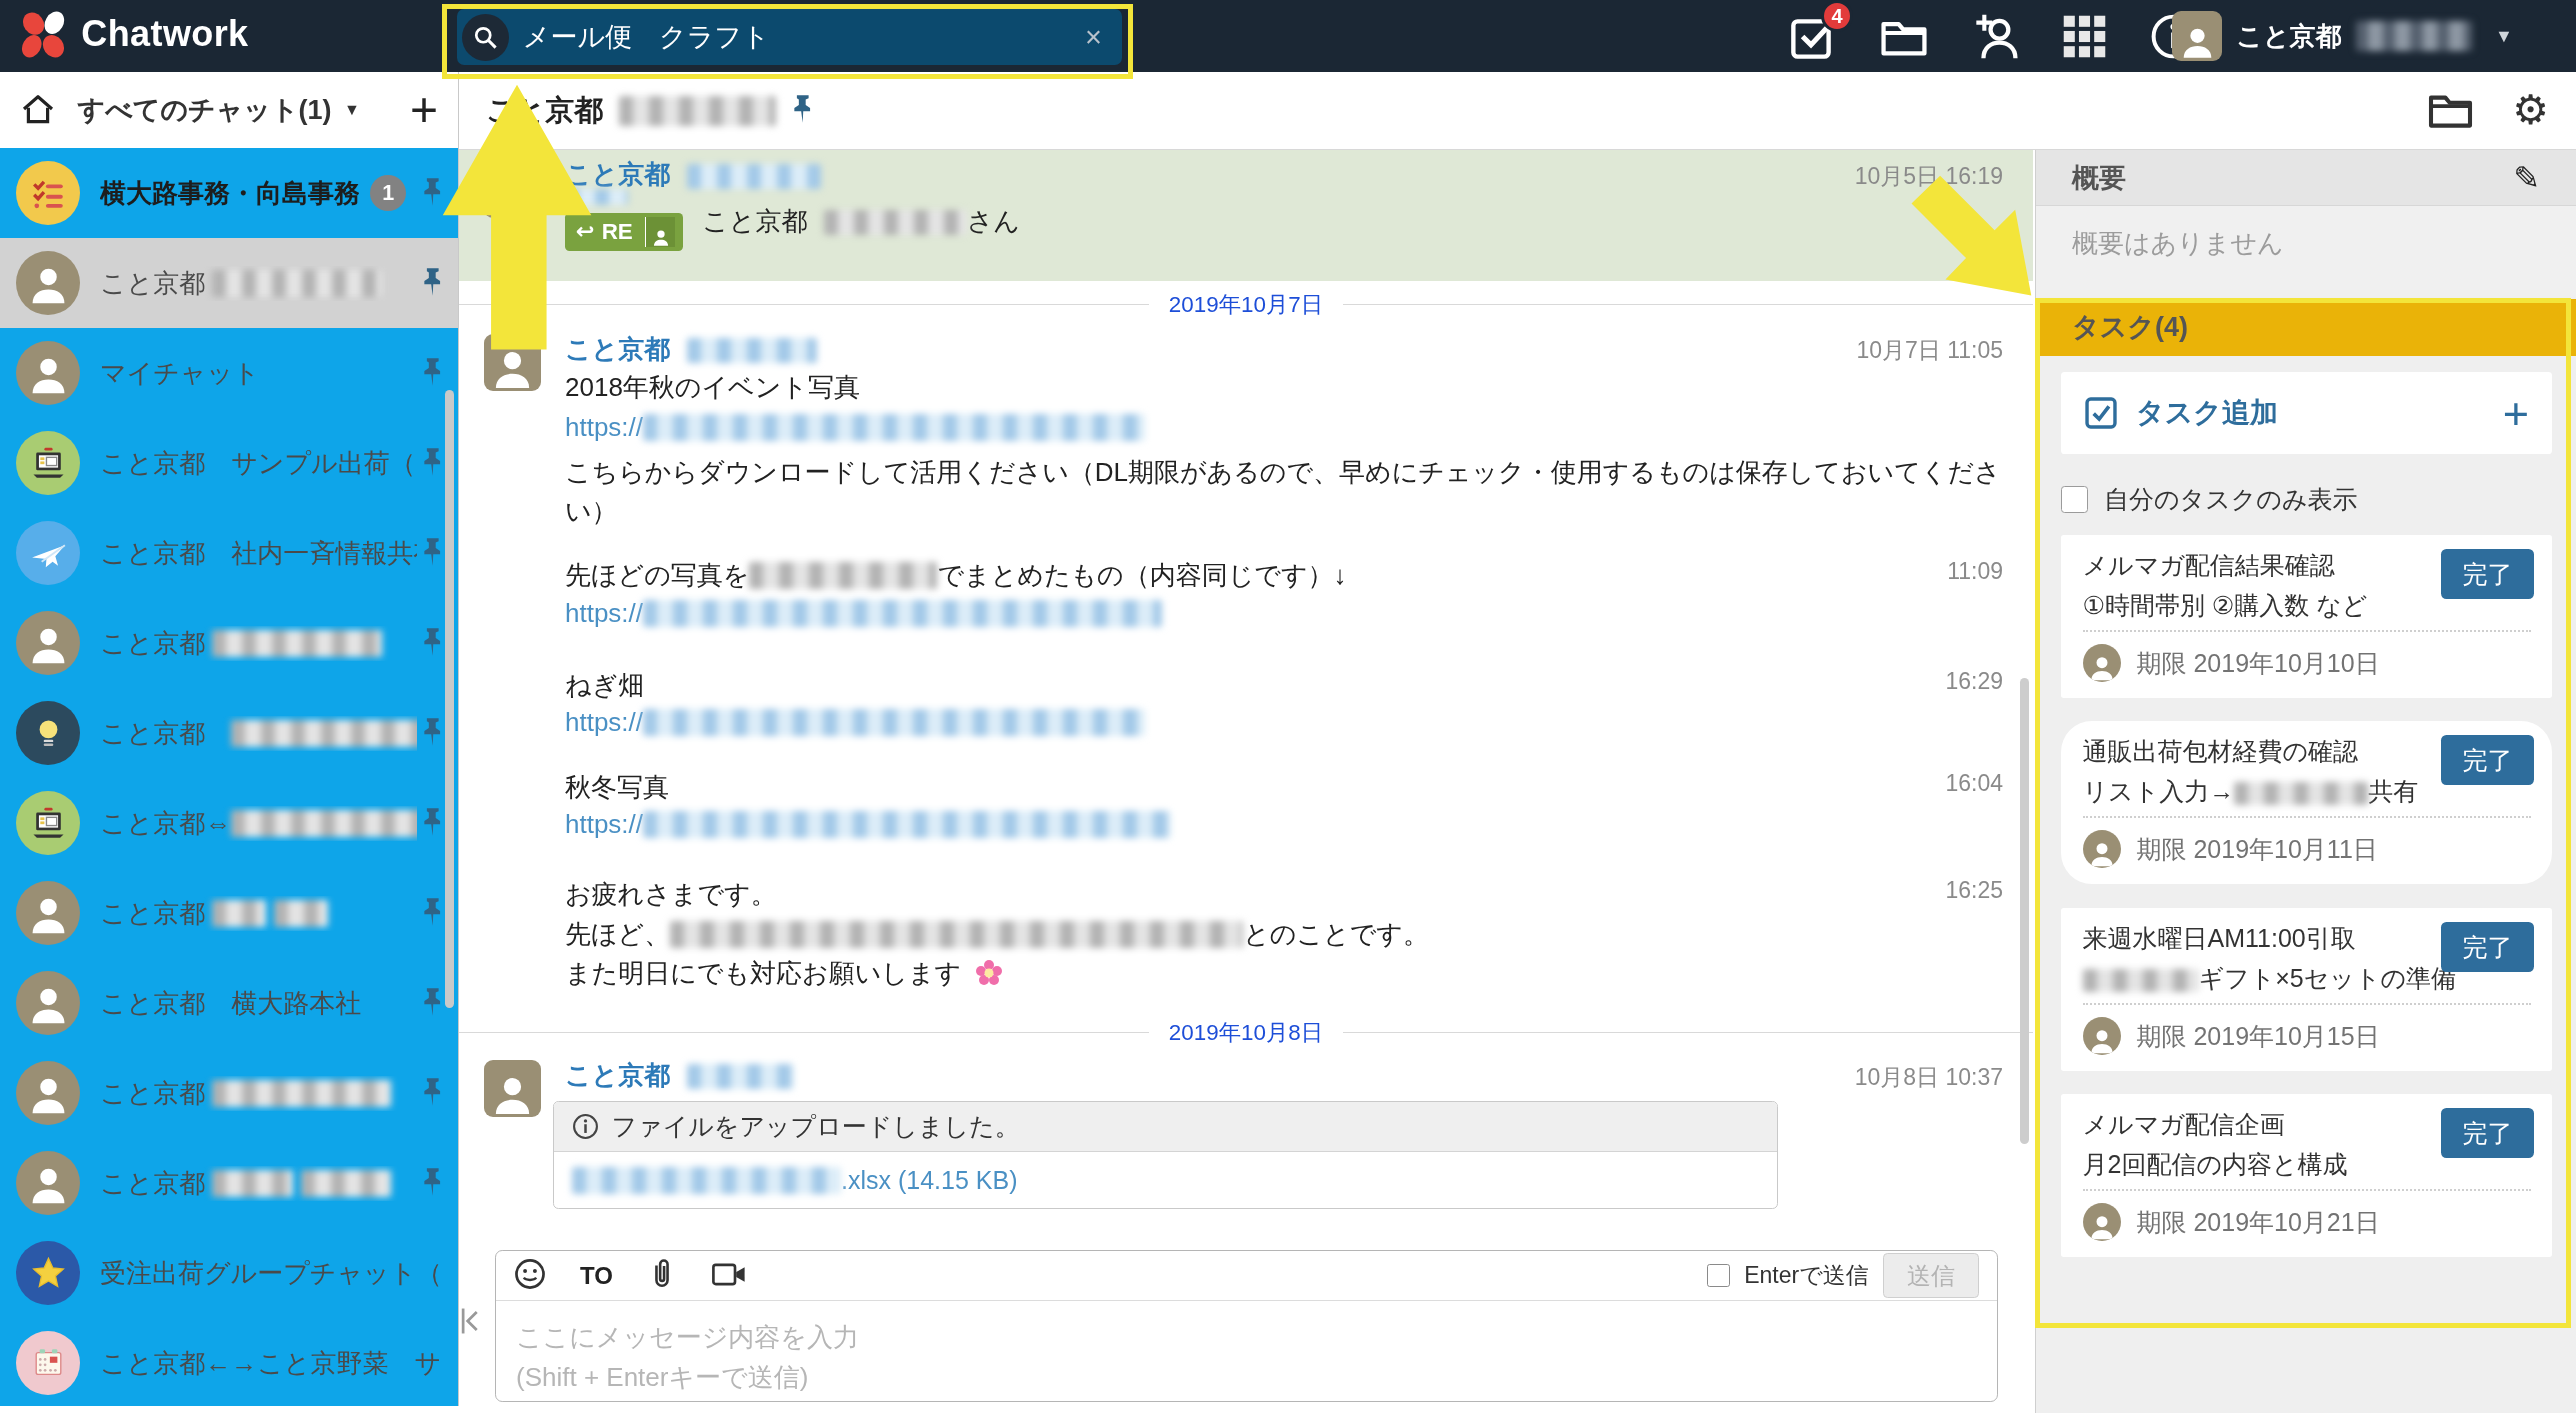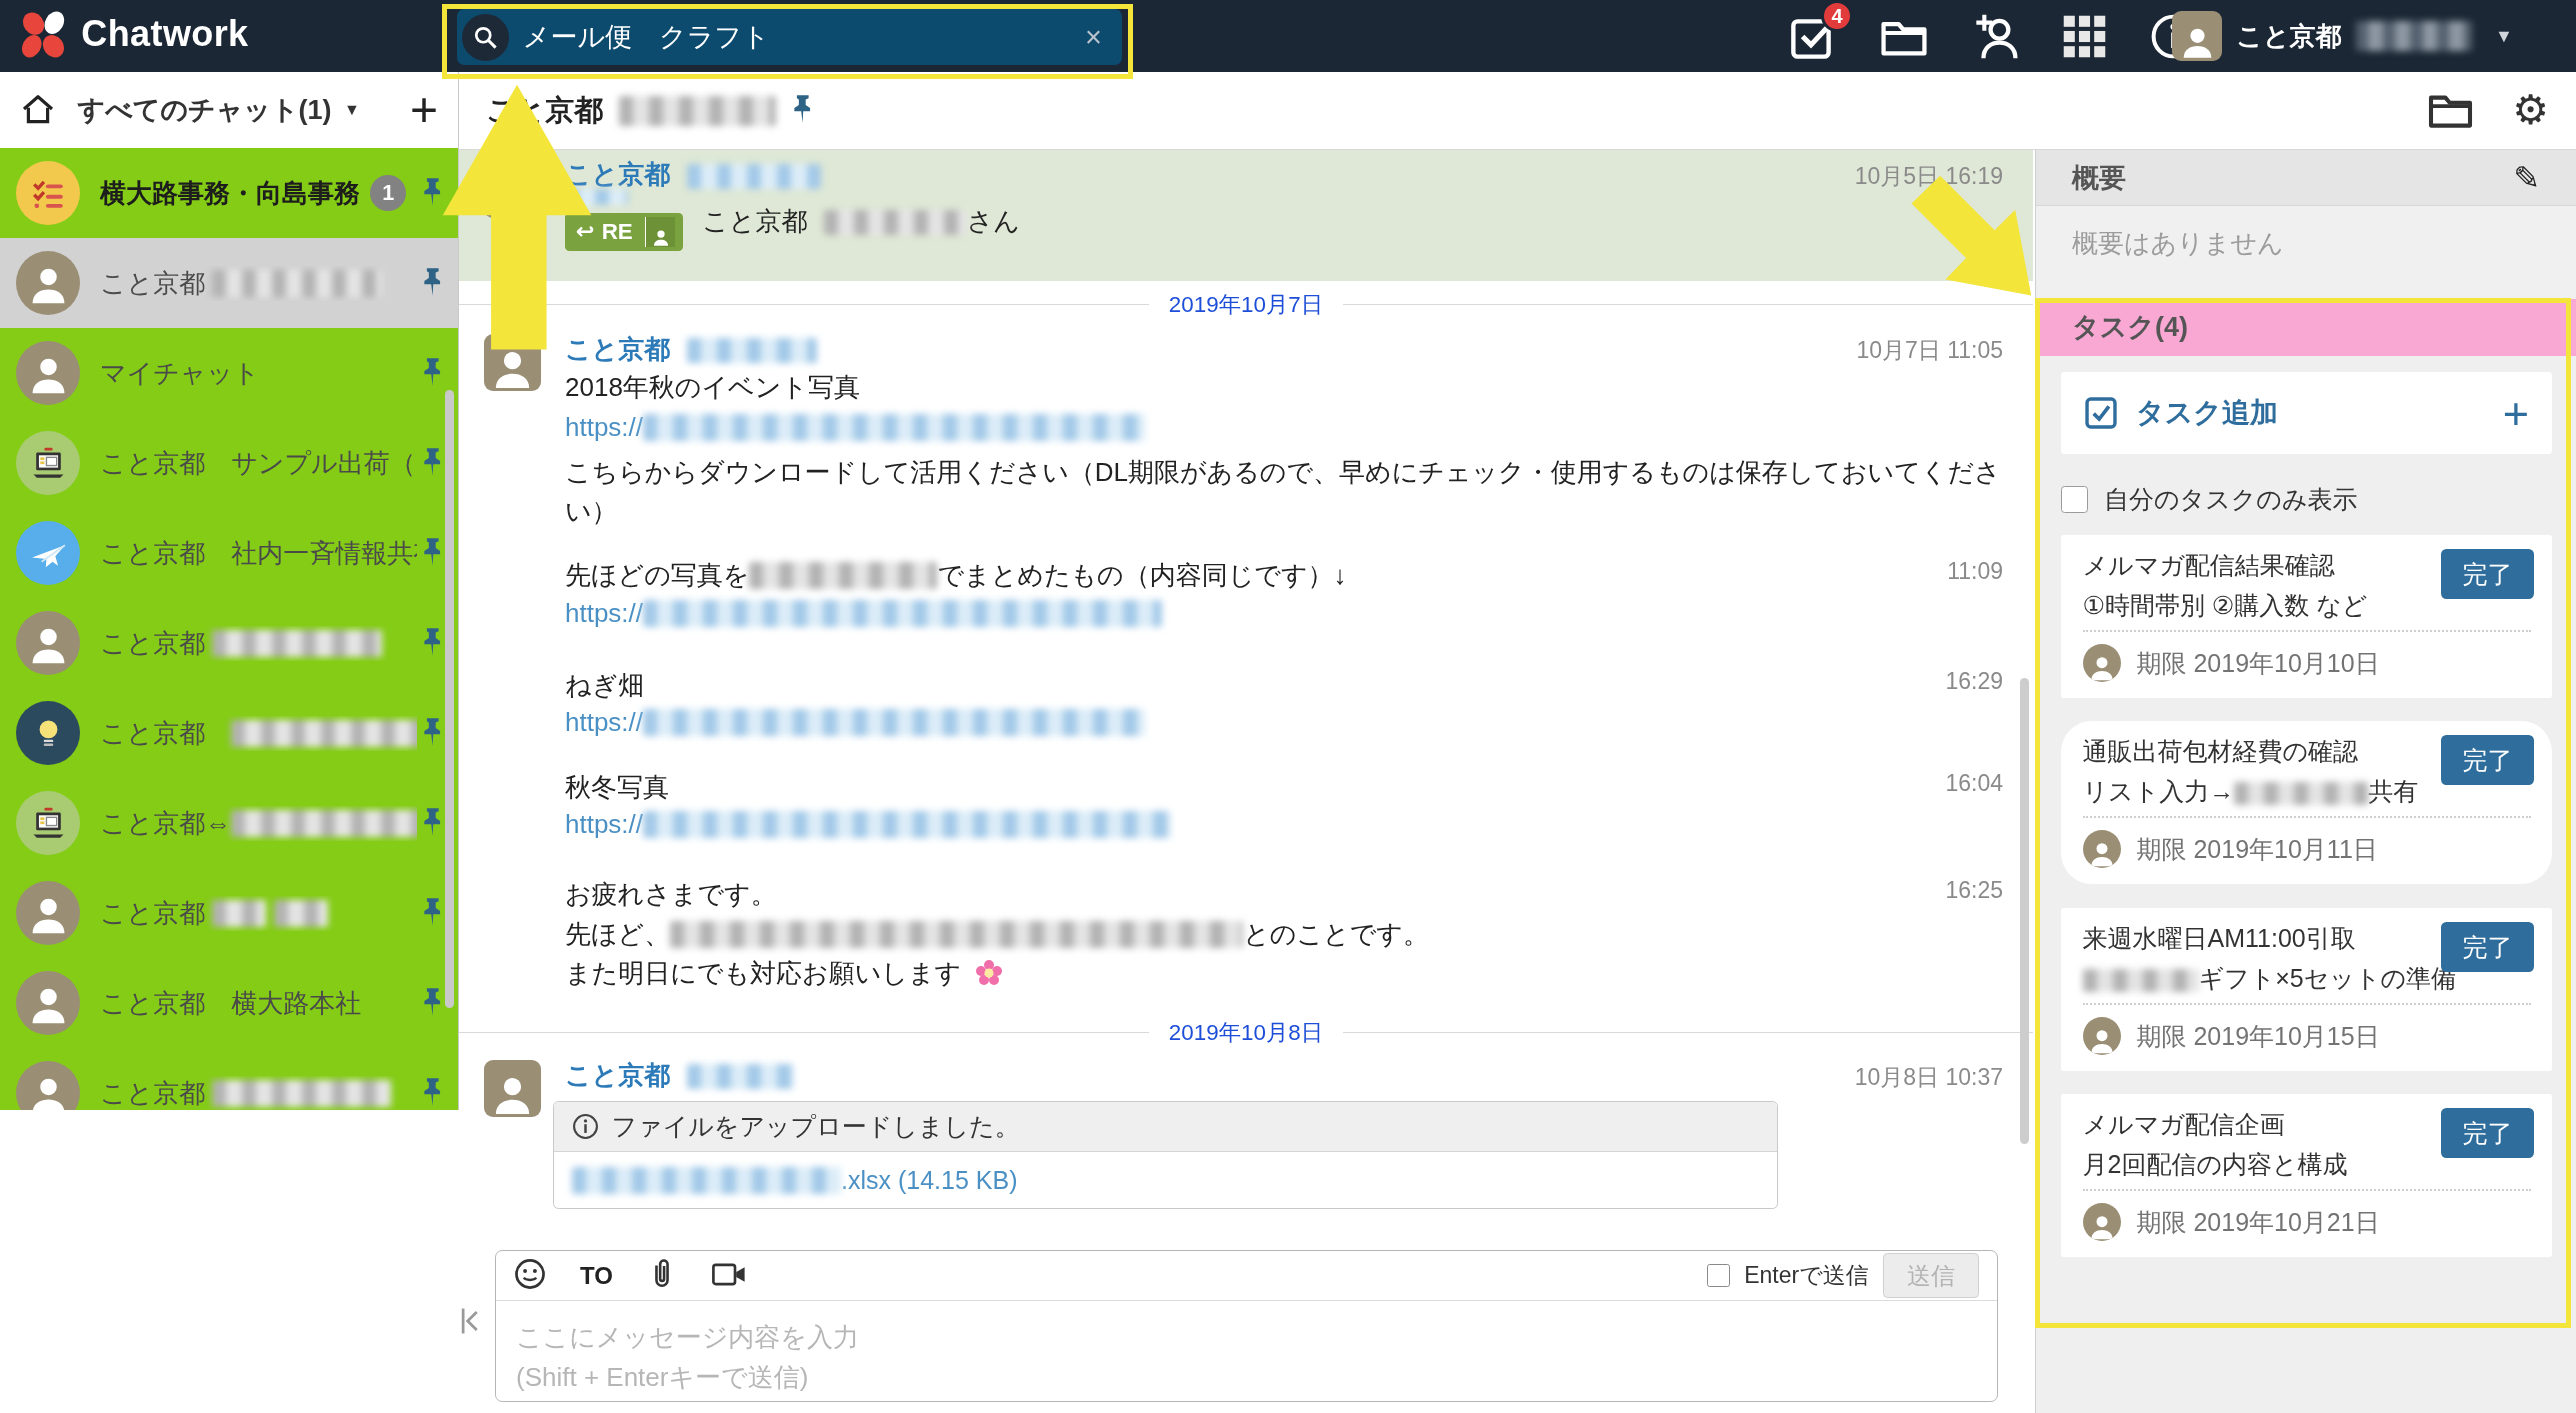--- a/index.html
+++ b/index.html
@@ -23,21 +23,21 @@
   .tb-username { color:#fff; font-size:26px; font-weight:bold; white-space:nowrap; }
   .tb-caret { color:#cfd5da; font-size:18px; margin-left:9px; }
 
   
   .bb { display:inline-block; height:27px; vertical-align:-5.4px; border-radius:2.7px; filter:blur(3.6px); }
   .bb-gray { background:repeating-linear-gradient(90deg,#b3b3b3 0 14.3px,#e4e4e4 14.3px 30px); }
   .bb-blue { background:repeating-linear-gradient(90deg,#a3c9e8 0 14.3px,#dcedf8 14.3px 30px); }
   .bb-dark { background:repeating-linear-gradient(90deg,#55606e 0 12.5px,#8d97a3 12.5px 27px); }
 
   
-  .sidebar { position:absolute; left:0; top:72px; width:459px; height:1038px; background:#84cc16; border-right:1.8px solid #c9c9c9; }
+  .sidebar { position:absolute; left:0; top:72px; width:459px; height:1334px; background:#0ea5e9; border-right:1.8px solid #c9c9c9; }
   .sb-header { height:76px; background:#fff; display:flex; align-items:center; padding:0 20px; }
   .sb-header-label { font-size:27px; font-weight:bold; color:#333; margin-left:21.5px; white-space:nowrap; }
   .sb-header-caret { font-size:16px; color:#333; margin-left:12.5px; }
   .sb-add { margin-left:auto; font-size:48px; font-weight:300; color:#222; line-height:1; cursor:pointer; }
   .sb-list { position:absolute; left:0; top:76px; right:0; bottom:0; overflow:hidden; }
   .sb-item { height:90px; display:flex; align-items:center; padding:0 14.3px 0 16px; cursor:pointer; }
   .sb-item.selected { background:#d2d2d2; }
   .sb-avatar { width:64px; height:64px; border-radius:50%; flex:none; display:flex; align-items:center; justify-content:center; position:relative; overflow:hidden; }
   .sb-label { margin-left:20px; font-size:26px; color:#4a4a4a; white-space:nowrap; overflow:hidden; flex:1; }
   .sb-item.unread .sb-label { font-weight:bold; color:#1d1d1d; }
@@ -81,21 +81,21 @@
   .comp-ph { font-size:26px; color:#b6b6b6; line-height:1.55; }
   .collapse-handle { position:absolute; left:0px; top:1154px; color:#8a8a8a; }
 
   
   .panel { position:absolute; left:2035px; top:150px; width:541px; height:1264px; background:#efefef; border-left:1.8px solid #cfcfcf; }
   .p-bar { height:56px; background:#e5e5e5; border-bottom:1.8px solid #d7d7d7; display:flex; align-items:center; padding:0 36px; }
   .p-bar-title { font-size:27px; font-weight:bold; color:#555; }
   .p-pencil { margin-left:auto; font-size:32px; color:#222; }
   .p-overview-body { height:91px; background:#f0f0f0; padding:20px 36px; }
   .p-overview-empty { font-size:26px; color:#9c9c9c; }
-  .p-tasks-bar { margin-top:1.8px; height:57px; background:#f9a8d4; display:flex; align-items:center; padding:0 36px; }
+  .p-tasks-bar { margin-top:1.8px; height:57px; background:#eab308; display:flex; align-items:center; padding:0 36px; }
   .add-card { position:absolute; left:25px; top:222px; width:491px; height:82px; background:#fff; border-radius:3.6px; display:flex; align-items:center; padding:0 23px; }
   .add-label { font-size:28px; font-weight:bold; color:#2e6d9c; margin-left:18px; }
   .add-plus { margin-left:auto; font-size:45px; font-weight:300; color:#2e6d9c; line-height:1; }
   .filter-row { position:absolute; left:25px; top:333px; display:flex; align-items:center; }
   .filter-check { width:27px; height:27px; border:1.8px solid #9b9b9b; border-radius:3.6px; background:#fff; appearance:none; }
   .filter-label { font-size:25px; color:#333; margin-left:16px; }
   .task-card { position:absolute; left:25px; width:491px; height:163px; background:#fff; border-radius:2.7px; }
   .tc-l1 { position:absolute; left:21.5px; top:14.3px; font-size:25px; color:#333; white-space:nowrap; }
   .tc-l2 { position:absolute; left:21.5px; top:54px; font-size:25px; color:#333; white-space:nowrap; }
   .tc-done { position:absolute; right:18px; top:14.3px; width:93px; height:50px; background:#2e6d9c; border:none; border-radius:5.4px; color:#fff; font-size:25px; font-family:inherit; }

